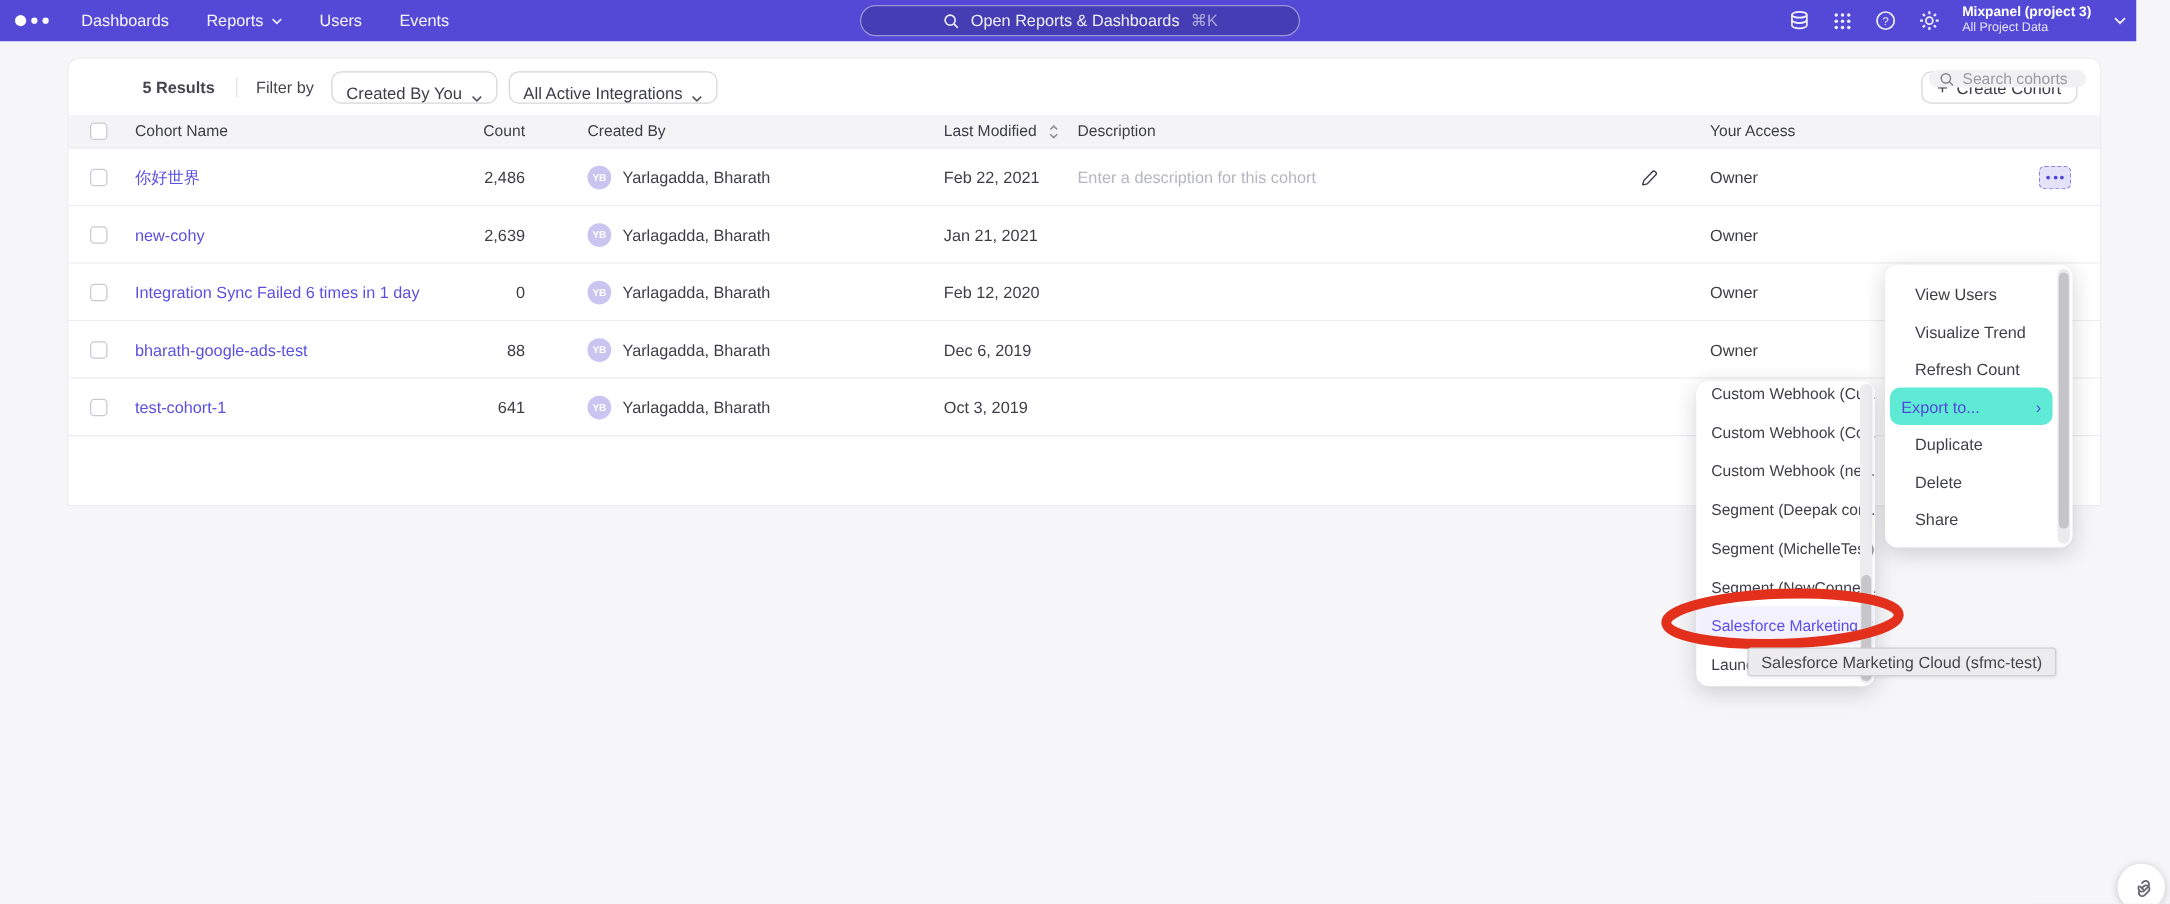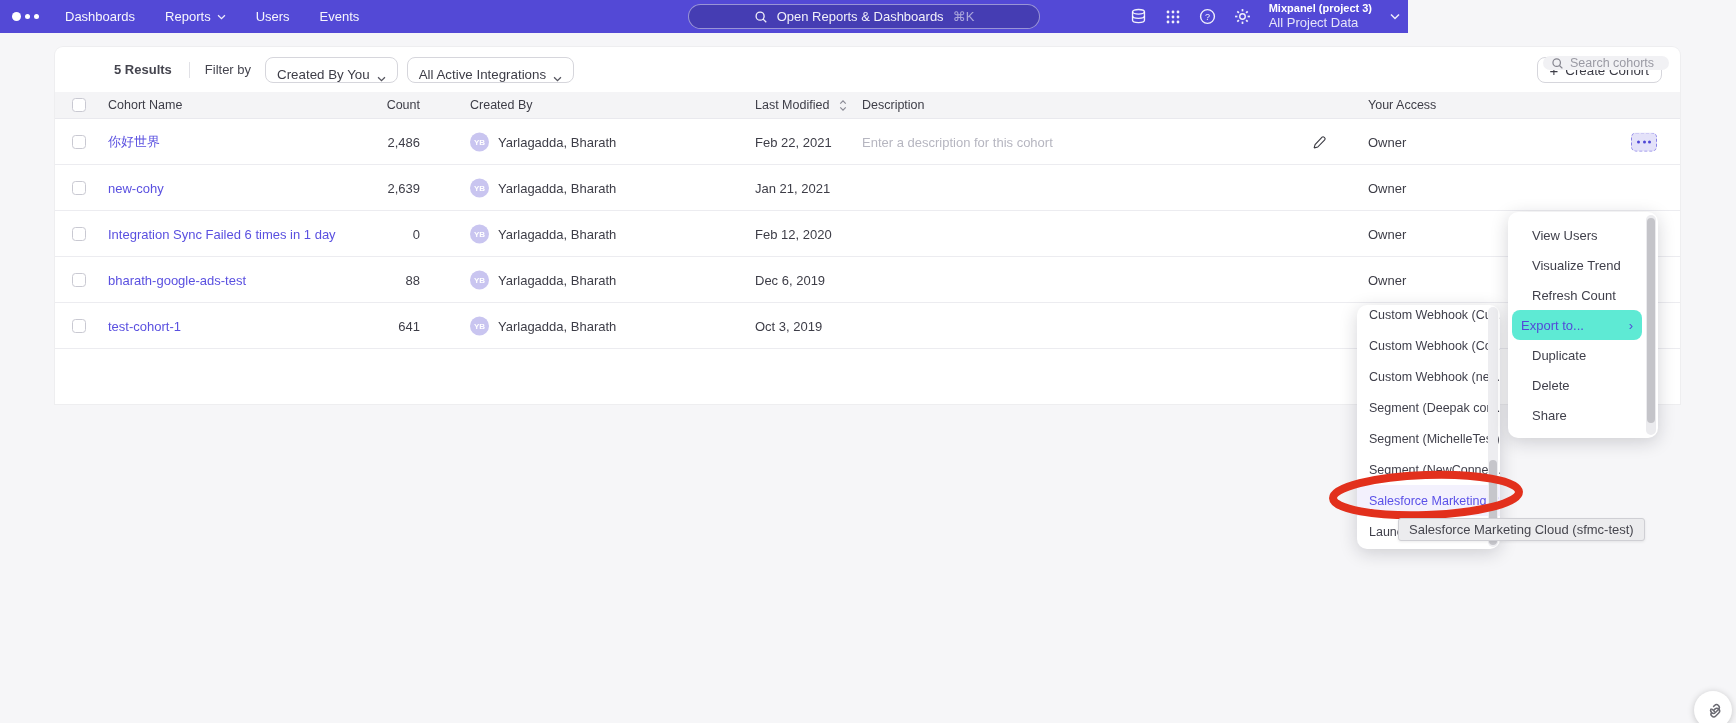--- a/index.html
+++ b/index.html
@@ -1,32 +1,32 @@
 <!DOCTYPE html>
 <html><head>
 <meta charset="utf-8">
 <style>
   * { margin:0; padding:0; box-sizing:border-box; }
   body { font-family:"Liberation Sans", sans-serif; background:#e9e9ec; }
   #app { position:relative; width:1736px; height:723px; background:#f6f6f8; overflow:hidden; color:#3d3d47; font-size:13px; }
 
   
-  .navbar { position:absolute; left:0; top:0; width:1408px; height:33px; background:#5349d6; display:flex; align-items:center; z-index:5; }
+  .navbar { position:absolute; left:0; top:0; width:1709px; height:33px; background:#5349d6; display:flex; align-items:center; z-index:5; }
   .nav-logo { display:flex; align-items:center; gap:4px; margin:0 26px 0 12px; }
   .nav-logo .d1 { width:9px; height:9px; border-radius:50%; background:#fff; }
   .nav-logo .d2, .nav-logo .d3 { width:5px; height:5px; border-radius:50%; background:#fff; }
   .nav-links { display:flex; align-items:center; gap:30px; }
   .nav-link { color:rgba(255,255,255,.95); font-size:13px; display:flex; align-items:center; gap:6px; cursor:pointer; }
   .nav-search { position:absolute; left:688px; top:4px; width:352px; height:25px; border-radius:13px; background:rgba(0,0,0,.16); border:1px solid rgba(255,255,255,.45); display:flex; align-items:center; justify-content:center; gap:9px; color:rgba(255,255,255,.92); cursor:pointer; }
   .nav-search .shortcut { color:rgba(255,255,255,.55); }
   .nav-right { position:absolute; right:8px; top:0; height:33px; display:flex; align-items:center; gap:18px; }
   .nav-icon { display:flex; align-items:center; cursor:pointer; }
   .project-block { color:#fff; line-height:1.2; text-align:left; cursor:pointer; }
   .project-block .p1 { font-size:11px; font-weight:bold; }
-  .project-block .p2 { font-size:13px; color:rgba(255,255,255,.85); }
+  .project-block .p2 { font-size:10px; color:rgba(255,255,255,.85); }
 
   
   .card { position:absolute; left:55px; top:47px; width:1625px; height:357px; background:#fff; border-radius:8px 8px 0 0; box-shadow:0 0 0 1px rgba(0,0,0,.03); }
 
   .tabsbar { position:relative; height:53px; border-bottom:1px solid #e9e9ee; display:flex; align-items:stretch; padding-left:15px; }
   .tab { display:flex; align-items:center; padding:3px 0 0 0; margin-right:26px; color:#6f6f7a; cursor:pointer; border-bottom:3px solid transparent; }
   .tab.active { color:#4b42cf; border-bottom-color:#4b42cf; }
   .create-btn { position:absolute; right:18px; top:10px; height:26px; padding:0 12px; border:1px solid #d6d6dc; border-radius:8px; background:#fff; display:flex; align-items:center; gap:7px; color:#3d3d47; cursor:pointer; }
   .create-btn .plus { font-size:15px; color:#3d3d47; }
 

